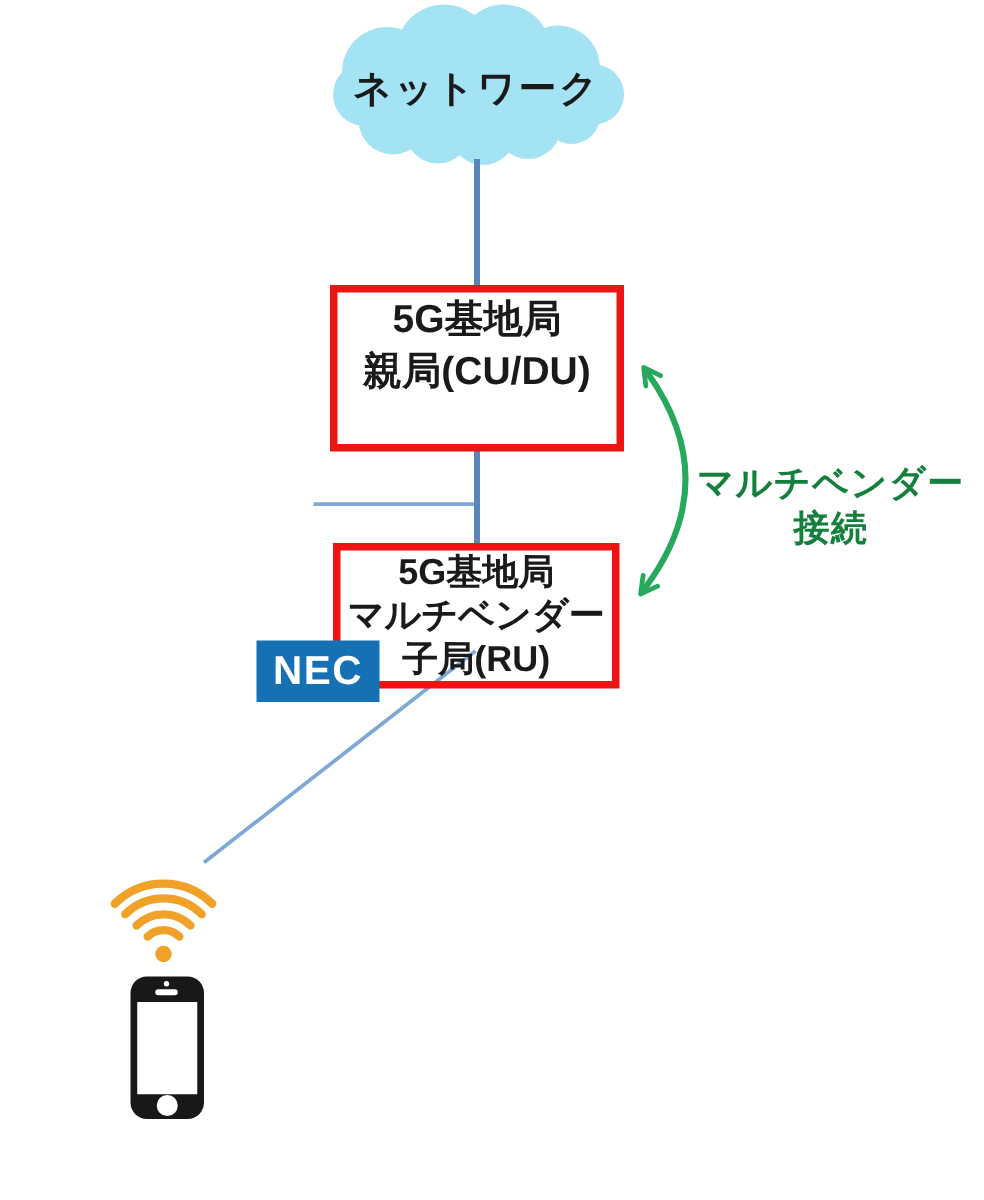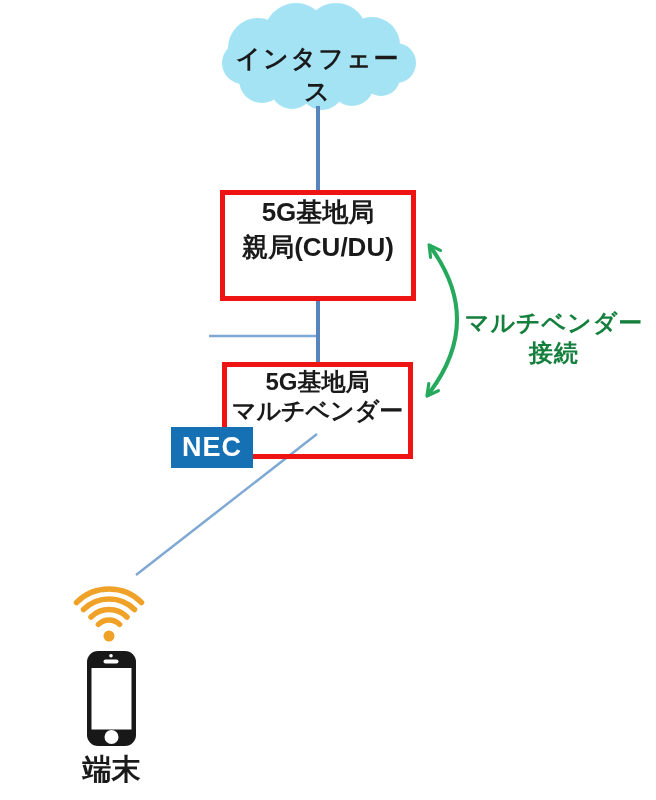--- a/index.html
+++ b/index.html
@@ -98,35 +98,35 @@
 
     <g>
       <rect x="87" y="651" width="49" height="95" rx="11" fill="#181818"></rect>
       <rect x="91.5" y="668" width="40" height="61.5" fill="#ffffff"></rect>
       <circle cx="111" cy="655.8" r="1.8" fill="#ffffff"></circle>
       <rect x="103.5" y="659.5" width="15" height="4" rx="2" fill="#ffffff"></rect>
       <circle cx="111.5" cy="737" r="7" fill="#ffffff"></circle>
     </g>
   </svg>
 
-  <div class="cloud-label">インタフェース</div>
+  <div class="cloud-label">ネットワーク</div>
 
   <div class="node-box box-cudu">
     <div>5G基地局</div>
     <div>親局(CU/DU)</div>
   </div>
 
   <div class="node-box box-ru">
     <div>5G基地局</div>
     <div>マルチベンダー</div>
+    <div>子局(RU)</div>
   </div>
 
   <div class="nec-badge">NEC</div>
 
 
   <div class="multivendor-label">
     <div>マルチベンダー</div>
     <div>接続</div>
   </div>
 
-  <div class="terminal-label">端末</div>
 
 </div>
 
 </body></html>

